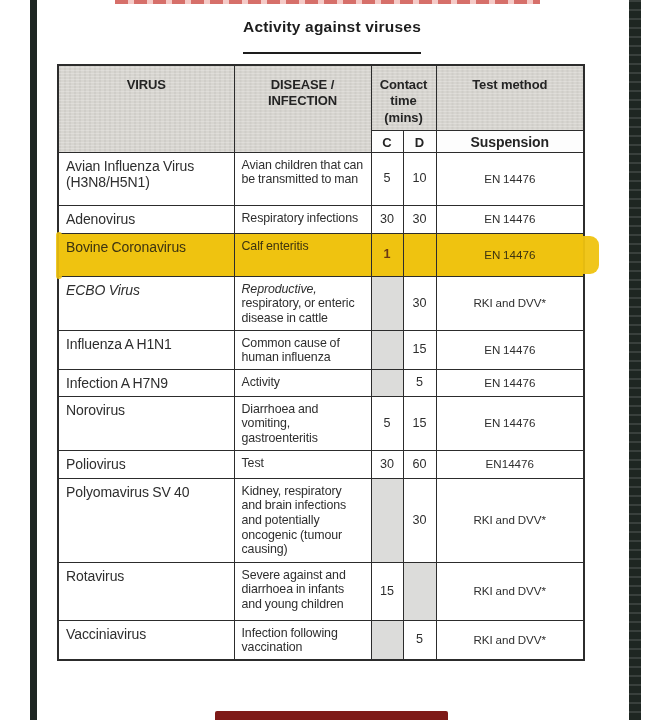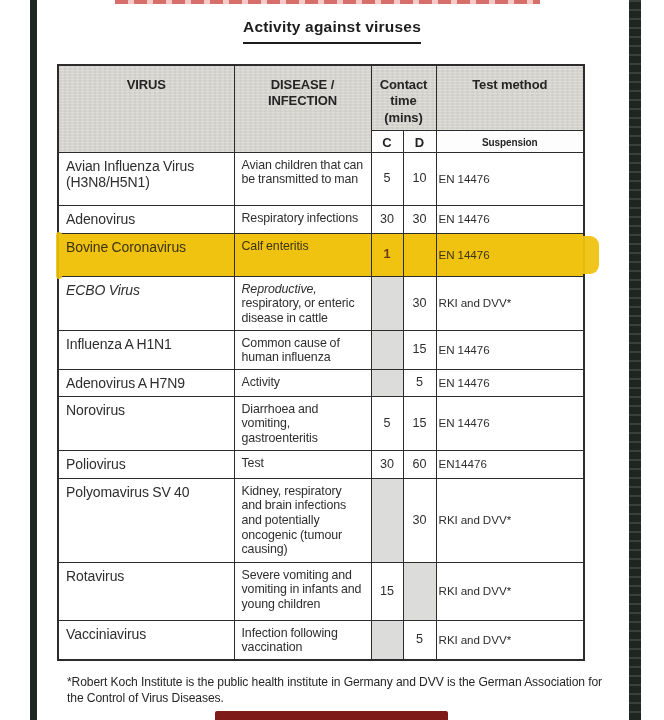--- a/index.html
+++ b/index.html
@@ -16,49 +16,49 @@
     background:repeating-linear-gradient(90deg, var(--accent-red,#cc4b44) 0 13px, #f2bdb9 13px 19px);
   }
   .cutoff-bottom{
     position:absolute;bottom:0;left:215px;width:233px;height:9px;
     background:var(--deep-red,#7e1a18);border-radius:2px 2px 0 0;
   }
   .title{
     margin:18px 37px 0 37px;text-align:center;font-size:15.5px;font-weight:bold;
     letter-spacing:.2px;color:#1d1d1d;
   }
-  .title span{border-bottom:2px solid #1d1d1d;padding-bottom:7px;}
+  .title span{border-bottom:2px solid #1d1d1d;padding-bottom:17px;}
   table.virus-table{
     margin:28px 0 0 57px;width:526px;border-collapse:collapse;table-layout:fixed;
     border:2px solid #2c2c2c;
   }
   .virus-table th,.virus-table td{
     border:1px solid #2c2c2c;box-sizing:border-box;overflow:hidden;
     font-size:12.4px;letter-spacing:-.1px;
   }
   thead th{
     background:var(--header-bg,#d7d5d0);
     background-image:repeating-linear-gradient(0deg, rgba(255,255,255,.22) 0 1px, transparent 1px 3px),
                      repeating-linear-gradient(90deg, rgba(0,0,0,.04) 0 2px, transparent 2px 5px);
     font-weight:bold;color:#242424;vertical-align:top;padding-top:11px;
   }
   thead tr:first-child th{height:65px;font-size:13px;line-height:1.25;text-align:center;}
   thead tr.subhead th{
     height:22px;background:#fdfdfd;background-image:none;padding:2px 0 0 0;
     text-align:center;vertical-align:middle;
   }
   thead th.sub-cd{font-size:13px;}
-  thead th.sub-susp{font-size:10px;}
+  thead th.sub-susp{font-size:14px;}
   tbody td{padding:5px 6px 4px 7px;vertical-align:top;line-height:1.18;word-spacing:-.4px;}
   tbody td.virus{font-size:14px;}
   tbody td.num{
     text-align:center;vertical-align:middle;padding:0 1px;font-size:12.6px;
   }
   tbody td.test{
-    text-align:left;vertical-align:middle;font-size:11.6px;padding:0 2px;letter-spacing:0;
+    text-align:center;vertical-align:middle;font-size:11.6px;padding:0 2px;letter-spacing:0;
   }
   tbody td.shaded{background:var(--shaded-cell,#dcdcda);}
   tbody tr.highlight td{background:var(--highlight,#efc310);color:#3c3310;}
   tbody tr.highlight td.num{color:#6b3a14;font-weight:bold;}
   tbody tr.highlight td.test:after{
     content:"";position:absolute;top:2px;bottom:2px;right:-16px;width:20px;
     background:var(--highlight,#efc310);border-radius:0 9px 9px 0;opacity:.95;
   }
   tbody tr.highlight td.test{position:relative;overflow:visible;}
   tbody tr.highlight td.virus{position:relative;overflow:visible;}
@@ -145,21 +145,21 @@
           <td class="test">RKI and DVV*</td>
         </tr>
         <tr>
           <td class="virus">Influenza A H1N1</td>
           <td class="disease">Common cause of human influenza</td>
           <td class="num shaded"></td>
           <td class="num">15</td>
           <td class="test">EN 14476</td>
         </tr>
         <tr>
-          <td class="virus">Adenovirus A H7N9</td>
+          <td class="virus">Infection A H7N9</td>
           <td class="disease">Activity</td>
           <td class="num shaded"></td>
           <td class="num">5</td>
           <td class="test">EN 14476</td>
         </tr>
         <tr>
           <td class="virus">Norovirus</td>
           <td class="disease">Diarrhoea and vomiting, gastroenteritis</td>
           <td class="num">5</td>
           <td class="num">15</td>
@@ -174,31 +174,30 @@
         </tr>
         <tr>
           <td class="virus">Polyomavirus SV 40</td>
           <td class="disease">Kidney, respiratory and brain infections and potentially oncogenic (tumour causing)</td>
           <td class="num shaded"></td>
           <td class="num">30</td>
           <td class="test">RKI and DVV*</td>
         </tr>
         <tr>
           <td class="virus">Rotavirus</td>
-          <td class="disease">Severe vomiting and vomiting in infants and young children</td>
+          <td class="disease">Severe against and diarrhoea in infants and young children</td>
           <td class="num">15</td>
           <td class="num shaded"></td>
           <td class="test">RKI and DVV*</td>
         </tr>
         <tr>
           <td class="virus">Vacciniavirus</td>
           <td class="disease">Infection following vaccination</td>
           <td class="num shaded"></td>
           <td class="num">5</td>
           <td class="test">RKI and DVV*</td>
         </tr>
       </tbody>
   </table>
 
-  <p class="footnote">*Robert Koch Institute is the public health institute in Germany and DVV is the German Association for the Control of Virus Diseases.</p>
 
   <div class="cutoff-bottom"></div>
 </div>
 
 </body></html>

